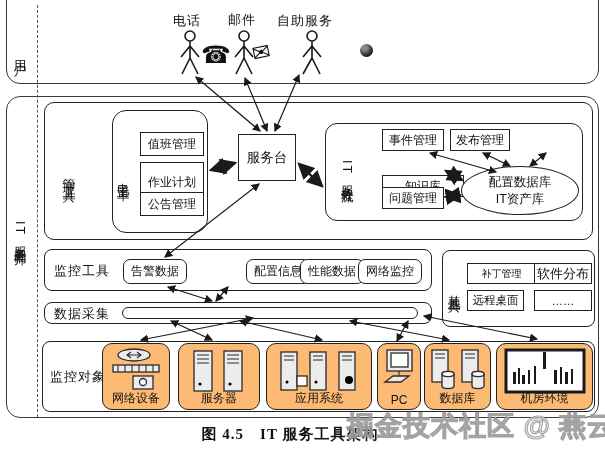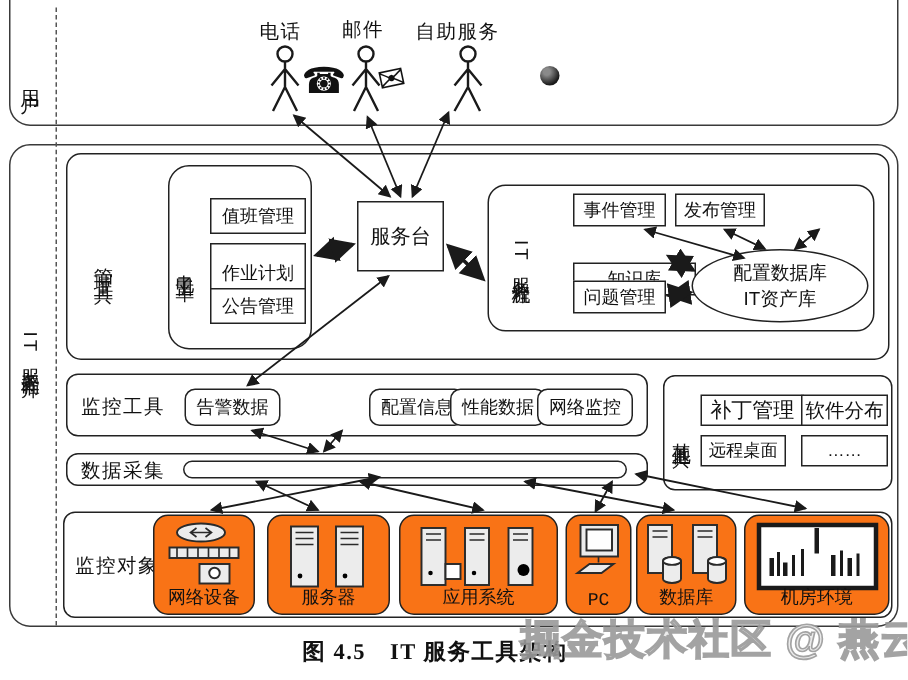--- a/index.html
+++ b/index.html
@@ -11,21 +11,21 @@
   .round10{border-radius:10px;}
   .round14{border-radius:14px;}
   .lane{position:absolute;border:1.6px solid #3a3a3a;border-radius:14px;background:transparent;box-sizing:border-box;}
   .vlbl{position:absolute;writing-mode:vertical-rl;letter-spacing:4px;font-size:13px;
         display:flex;align-items:center;justify-content:center;line-height:1;}
   .ctr{display:flex;align-items:center;justify-content:center;text-align:center;}
   .chan-lbl{position:absolute;font-size:13px;letter-spacing:1px;white-space:nowrap;}
   .mini{position:absolute;border:1.4px solid #222;background:#fff;box-sizing:border-box;
         display:flex;align-items:center;justify-content:center;font-size:12px;white-space:nowrap;}
   .obox{position:absolute;top:343px;height:67px;border:1.5px solid #222;border-radius:10px;
-        background:#f97316;box-sizing:border-box;font-family:Liberation Mono, monospace;}
+        background:#fdba74;box-sizing:border-box;}
   .olbl{position:absolute;left:0;right:0;bottom:2px;text-align:center;font-size:12px;white-space:nowrap;}
   .oicn{position:absolute;left:50%;transform:translateX(-50%);top:4px;}
   #arrow-layer{position:absolute;left:0;top:0;width:605px;height:453px;pointer-events:none;z-index:6;}
   #arrow-layer line{stroke:#1a1a1a;stroke-width:1.2;}
   #arrow-layer line.thick{stroke-width:2.4;}
   #caption{position:absolute;left:140px;top:425px;width:300px;text-align:center;
            font-family:"Liberation Serif",serif;font-weight:700;font-size:15px;letter-spacing:1px;z-index:4;}
   #watermark{position:absolute;left:347px;top:408px;font-size:27px;font-weight:700;letter-spacing:1px;
              color:#e9e9e9;-webkit-text-stroke:1.1px #9a9a9a;white-space:nowrap;z-index:8;opacity:.9;}
   .glyph{position:absolute;color:#111;line-height:1;}
@@ -82,21 +82,21 @@
   <div class="mini" style="left:202px;top:259px;width:64px;height:25px;border-radius:7px;margin-left:44px;">配置信息</div>
   <div class="mini" style="left:264px;top:259px;width:64px;height:25px;border-radius:7px;margin-left:36px;">性能数据</div>
   <div class="mini" style="left:358px;top:259px;width:64px;height:25px;border-radius:7px;">网络监控</div>
 
   <div class="box round8" style="left:44px;top:302px;width:388px;height:22px;"></div>
   <div class="abs" style="left:54px;top:305px;font-size:13px;letter-spacing:1px;">数据采集</div>
   <div class="abs" style="left:122px;top:307px;width:296px;height:12px;border:1.4px solid #222;border-radius:7px;background:#fff;box-sizing:border-box;"></div>
 
   <div class="box round8" style="left:442px;top:250px;width:153px;height:77px;"></div>
   <div class="vlbl" style="left:444px;top:259px;height:60px;width:20px;font-size:12.5px;letter-spacing:2px;">其他工具</div>
-  <div class="mini" style="left:467px;top:263px;width:69px;height:21px;font-size:14px;">补丁管理</div>
+  <div class="mini" style="left:467px;top:263px;width:69px;height:21px;font-size:10px;">补丁管理</div>
   <div class="mini" style="left:534px;top:263px;width:58px;height:21px;font-size:13px;">软件分布</div>
   <div class="mini" style="left:467px;top:290px;width:57px;height:21px;font-size:11.5px;">远程桌面</div>
   <div class="mini" style="left:534px;top:290px;width:58px;height:21px;font-size:11.5px;">……</div>
 
   <div class="box round8" style="left:42px;top:341px;width:553px;height:71px;"></div>
   <div class="abs" style="left:50px;top:368px;font-size:13px;letter-spacing:1px;">监控对象</div>
 
   <div class="obox" style="left:102px;width:68px;">
     <svg class="oicn" width="58" height="44" viewBox="0 0 58 44">
       <ellipse class="st" cx="27" cy="7" rx="16" ry="6"></ellipse>

